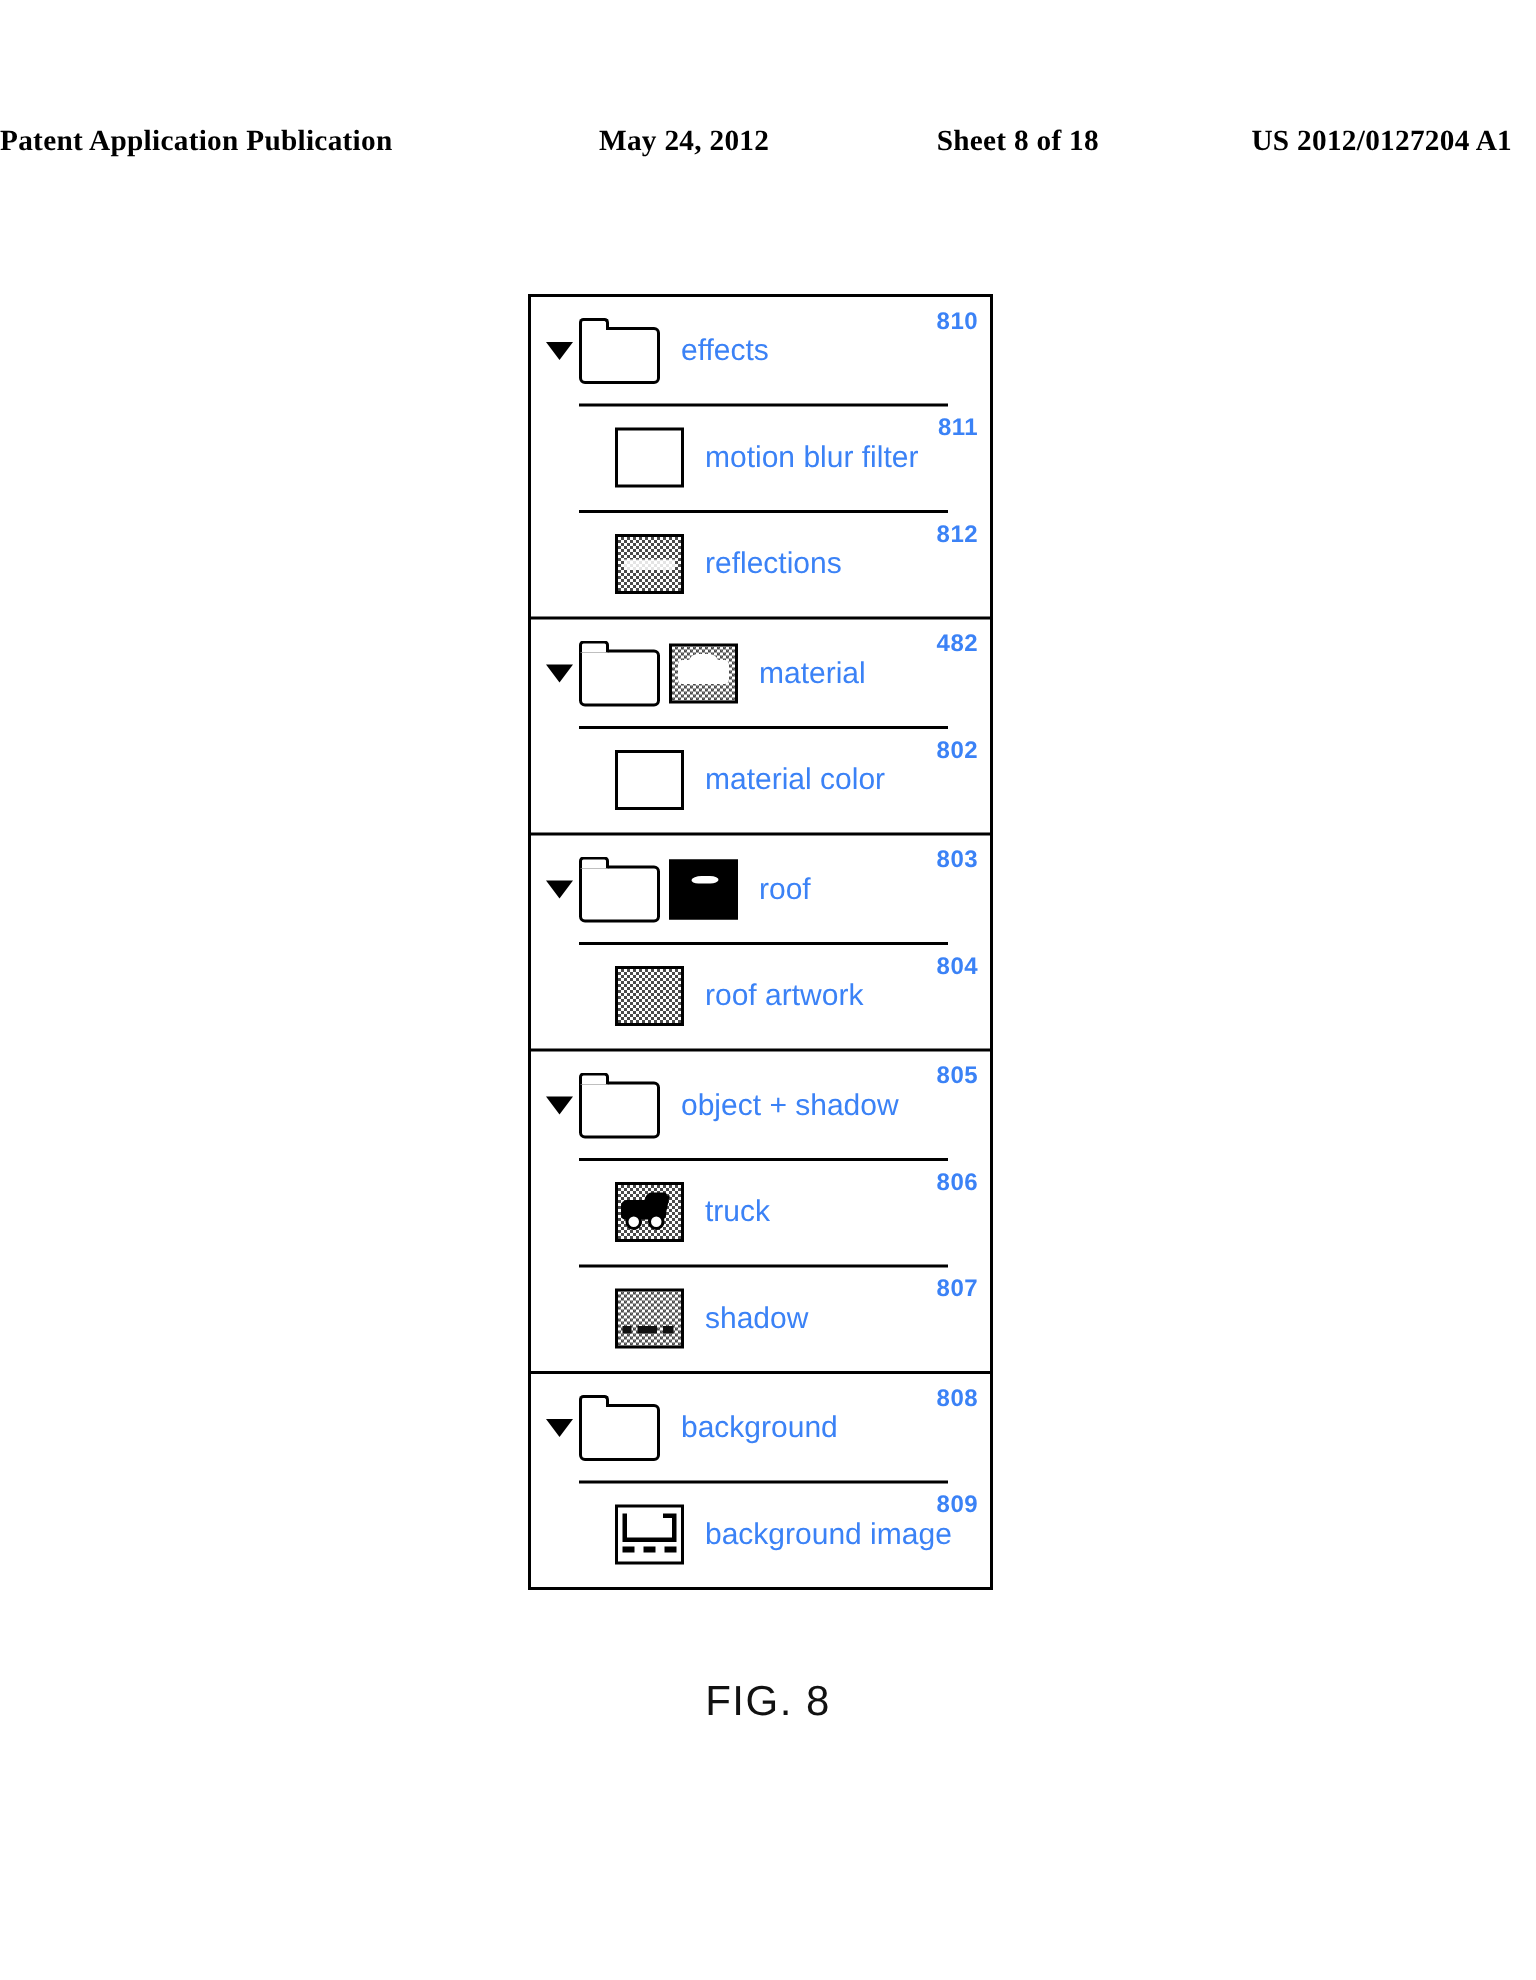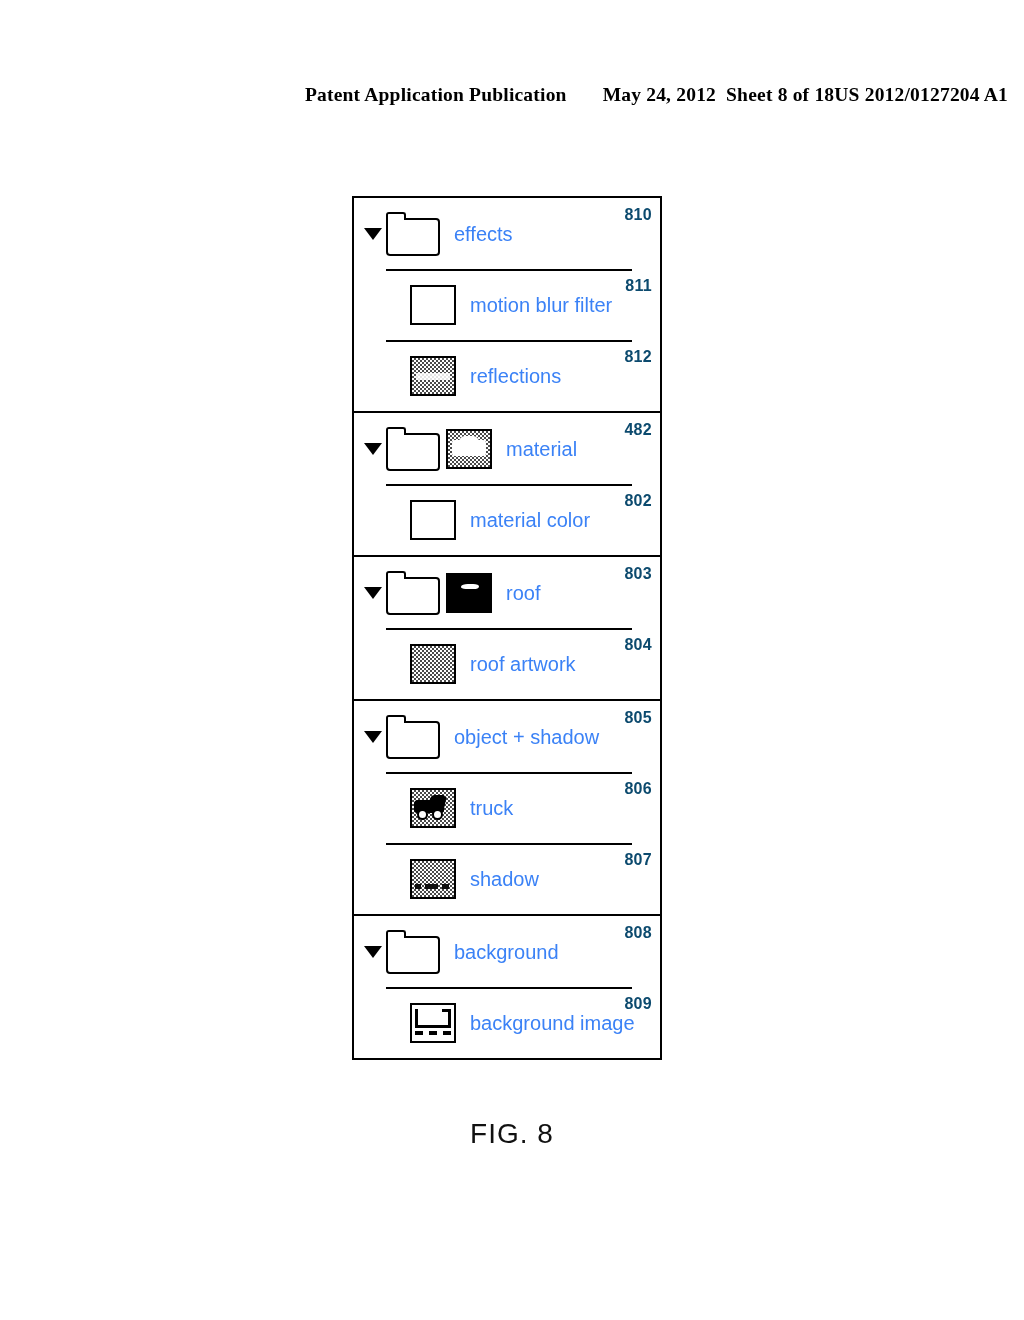--- a/index.html
+++ b/index.html
@@ -16,21 +16,21 @@
     overflow: hidden;
   }
 
   
   .pub-header {
     position: absolute;
     top: 84px;
     left: 0;
     width: 1024px;
     display: flex;
-    justify-content: flex-end;
+    justify-content: space-between;
     align-items: baseline;
     font-family: "Liberation Serif", serif;
     font-weight: bold;
     font-size: 19.5px;
     letter-spacing: 0.2px;
     white-space: nowrap;
   }
   .pub-header .seg-title { margin-right: 36px; }
   .pub-header .seg-date  { margin-right: 10px; }
   .pub-header .seg-sheet { }
@@ -268,21 +268,21 @@
   }
 
   .ref-num {
     position: absolute;
     right: 8px;
     top: 8px;
     font-family: "Liberation Sans", sans-serif;
     font-weight: bold;
     font-size: 16px;
     letter-spacing: 0.3px;
-    color: #0c4a6e;
+    color: #3b82f6;
   }
 
   
   .fig-caption {
     position: absolute;
     top: 1118px;
     left: 0;
     width: 1024px;
     text-align: center;
     font-size: 28px;

